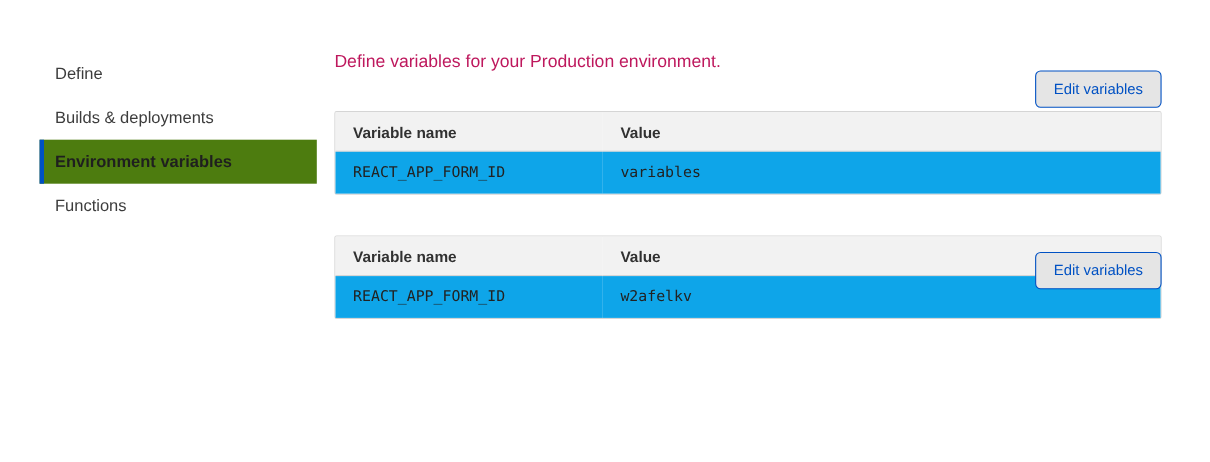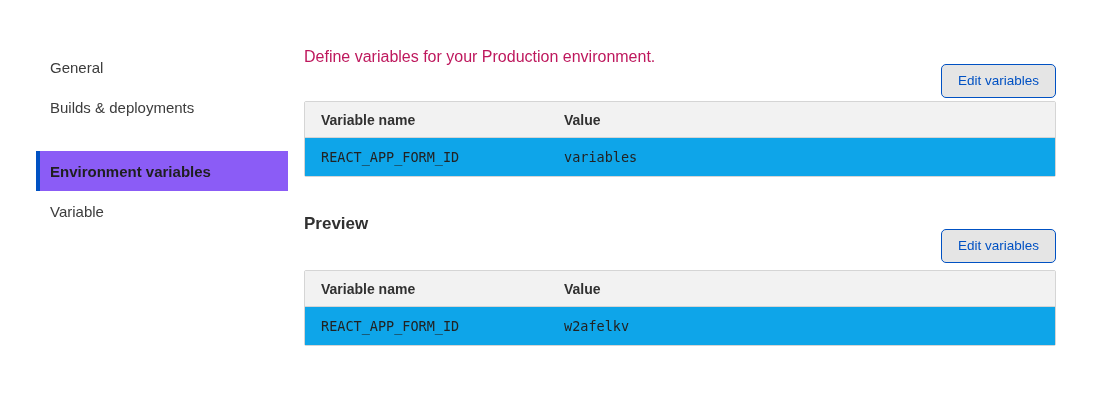--- a/index.html
+++ b/index.html
@@ -21,25 +21,24 @@
     height: 40px;
     display: flex;
     align-items: center;
     padding-left: 10px;
     border-left: 4px solid transparent;
     font-size: 15px;
     color: #3c3c3c;
     cursor: pointer;
   }
   .nav-item.selected {
-    background: #8b5cf6;
+    background: #4d7c0f;
     border-left-color: #0051c3;
     font-weight: 700;
     color: #1f1f1f;
-    margin-top: 24px;
   }
 
   
   .main {
     position: absolute;
     left: 304px; top: 0;
     width: 752px;
   }
   .section { position: relative; }
   .section.production { margin-top: 49px; }
@@ -99,30 +98,30 @@
     padding: 0 16px;
     height: 38px;
     background: #0ea5e9;
   }
 </style>
 </head>
 <body>
 
 <nav class="sidebar">
   <div class="nav-item">
-    <span>General</span>
+    <span>Define</span>
   </div>
   <div class="nav-item">
     <span>Builds &amp; deployments</span>
   </div>
   <div class="nav-item selected">
     <span>Environment variables</span>
   </div>
   <div class="nav-item">
-    <span>Variable</span>
+    <span>Functions</span>
   </div>
 </nav>
 
 <main class="main">
 
   <section class="section production">
     <p class="section-desc">Define variables for your Production environment.</p>
     <button class="edit-btn">Edit variables</button>
     <table class="vars">
       <colgroup>
@@ -138,21 +137,20 @@
       <tbody>
         <tr>
           <td>REACT_APP_FORM_ID</td>
           <td>variables</td>
         </tr>
       </tbody>
     </table>
   </section>
 
   <section class="section preview">
-    <h2 class="section-title">Preview</h2>
     <button class="edit-btn">Edit variables</button>
     <table class="vars">
       <colgroup>
           <col style="width:243px">
           <col>
         </colgroup>
       <thead>
         <tr>
           <th>Variable name</th>
           <th>Value</th>

